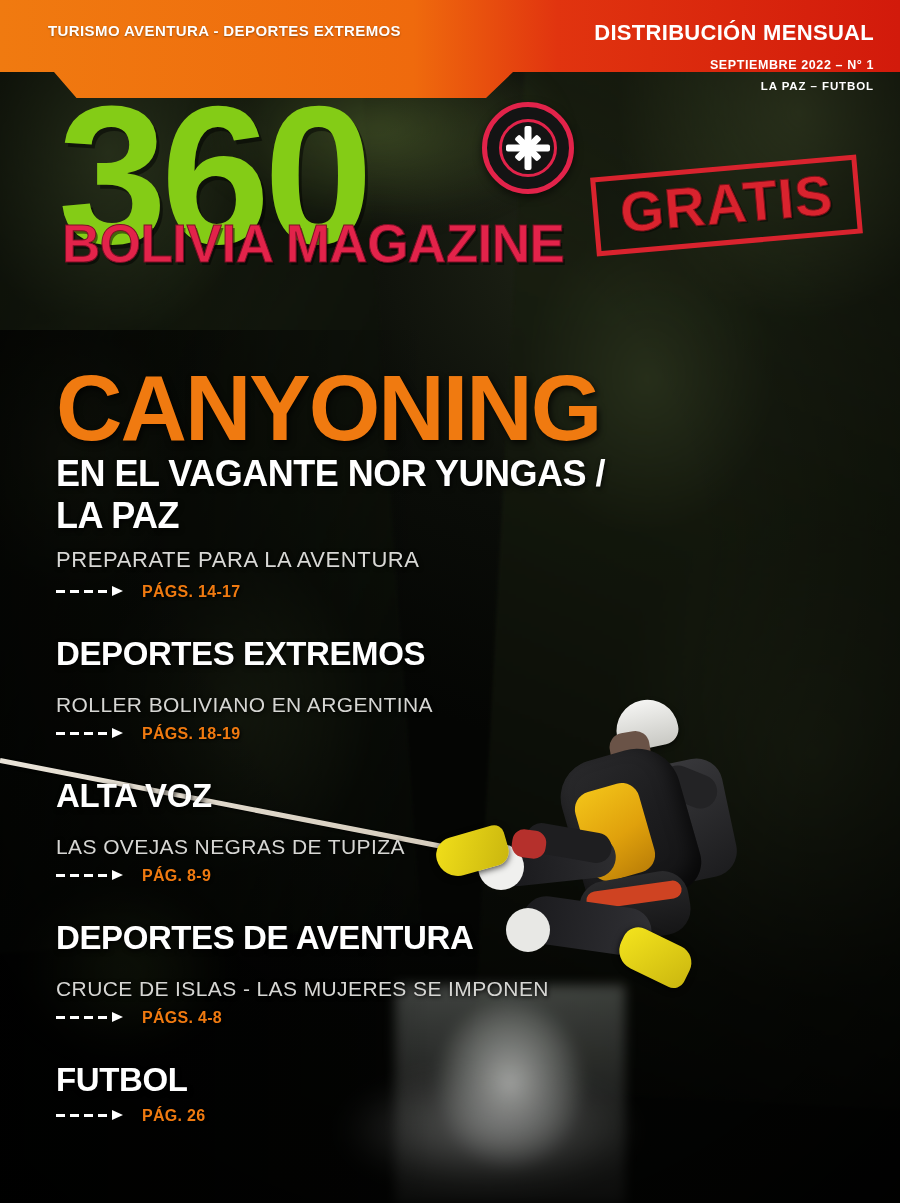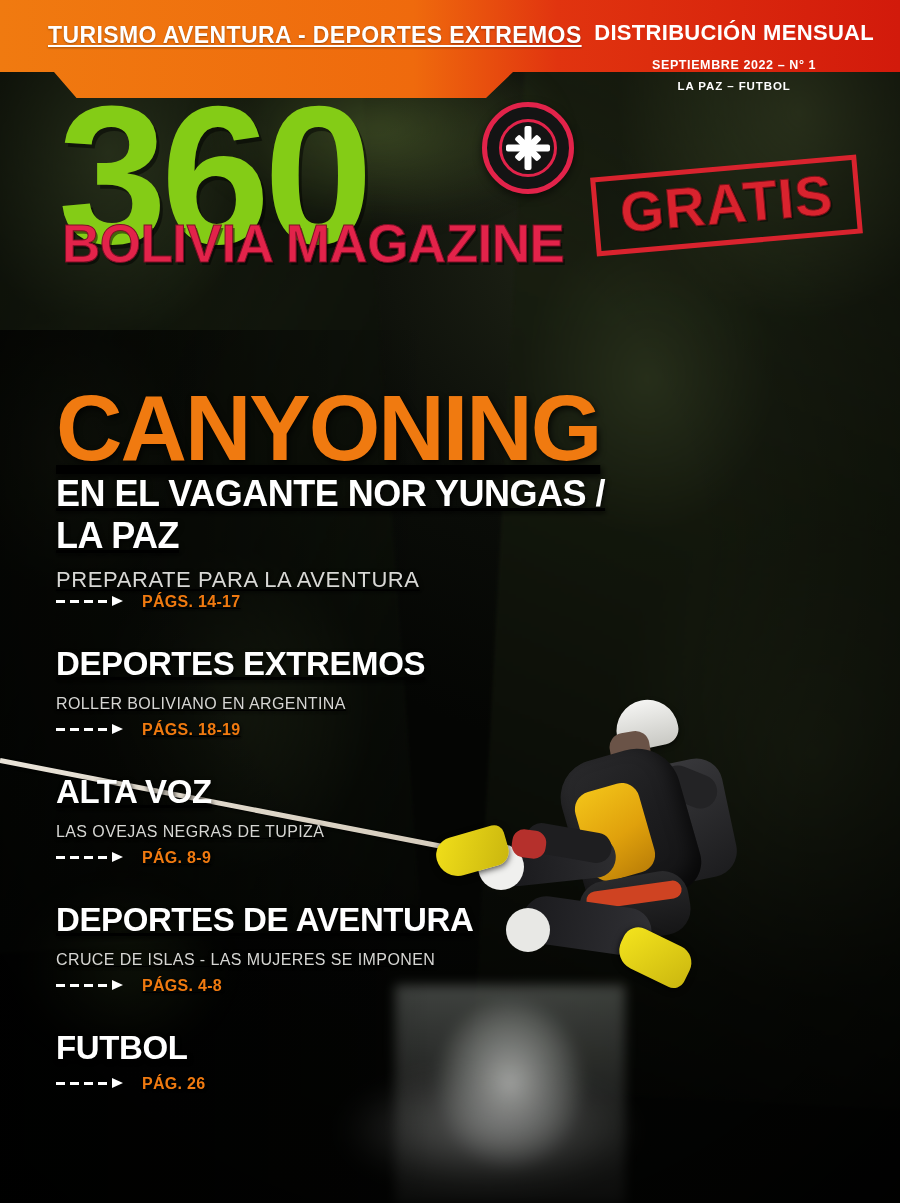--- a/index.html
+++ b/index.html
@@ -171,26 +171,25 @@
     background: linear-gradient(90deg, #f07a10 0%, #ef6a0d 46%, #e1340f 62%, #d21a0b 100%);
     z-index: 5;
   }
   .topbar::after {
     content: ""; position: absolute; left: 0; right: 0; bottom: -26px; height: 26px;
     background: linear-gradient(90deg, #f07a10 0%, #ef6a0d 46%, #e1340f 62%, #d21a0b 100%);
     clip-path: polygon(0 0, 6% 0, 8.5% 100%, 54% 100%, 57% 0, 100% 0, 100% 0, 0 0);
   }
   .topbar-left {
     position: absolute; left: 48px; top: 22px;
-    color: #fff; font-weight: bold; font-size: 23px; letter-spacing: 0.4px;
+    color: #fff; font-weight: bold; font-size: 15px; letter-spacing: 0.4px;
     text-shadow: 0 1px 2px rgba(0,0,0,0.35);
-    text-decoration: underline;
   }
   .topbar-right {
-    position: absolute; right: 26px; top: 20px; text-align: center; color: #fff;
+    position: absolute; right: 26px; top: 20px; text-align: right; color: #fff;
   }
   .topbar-right .t1 { font-weight: bold; font-size: 22px; letter-spacing: 0.3px; }
   .topbar-right .t2 { font-size: 12.5px; font-weight: bold; letter-spacing: 0.6px; margin-top: 12px; }
   .topbar-right .t3 { font-size: 11.5px; font-weight: bold; letter-spacing: 0.9px; margin-top: 8px; }
 
   
   .masthead { position: absolute; left: 58px; top: 96px; z-index: 6; }
   .mast-360 {
     font-family: "Liberation Sans", sans-serif;
     font-weight: bold; font-size: 196px; line-height: 0.82;
@@ -235,34 +234,34 @@
     background: rgba(0,0,0,0.12);
   }
   .gratis span {
     font-weight: bold; font-size: 56px; letter-spacing: 1px;
     color: #d9232e; -webkit-text-stroke: 1px #7d1119;
     text-shadow: 2px 2px 0 rgba(0,0,0,0.4);
     display: block; line-height: 0.95;
   }
 
   
-  .content { position: absolute; left: 56px; top: 388px; z-index: 6; width: 560px; text-decoration: underline; }
+  .content { position: absolute; left: 56px; top: 368px; z-index: 6; width: 560px; }
   .lead-title {
     font-weight: bold; font-size: 92px; line-height: 0.88; letter-spacing: -2px;
     color: #f07a10; text-shadow: 2px 3px 6px rgba(0,0,0,0.75);
   }
   .lead-sub {
     margin-top: 4px; font-weight: bold; font-size: 36px; letter-spacing: -0.5px;
     color: #fff; text-shadow: 1px 2px 5px rgba(0,0,0,0.8);
   }
   .lead-kicker {
     margin-top: 10px; font-size: 22px; letter-spacing: 0.6px;
     color: #d8d8d5; text-shadow: 1px 1px 4px rgba(0,0,0,0.85);
   }
-  .pages-row { display: flex; align-items: center; }
+  .pages-row { display: flex; align-items: center; margin-top: 10px; }
   .dashes { width: 76px; height: 11px; position: relative; margin-right: 10px; }
   .dashes .d {
     position: absolute; top: 4px; width: 9px; height: 3px; background: #fff;
   }
   .dashes .d:nth-child(1){ left: 0; }
   .dashes .d:nth-child(2){ left: 14px; }
   .dashes .d:nth-child(3){ left: 28px; }
   .dashes .d:nth-child(4){ left: 42px; }
   .dashes .arrow {
     position: absolute; left: 56px; top: 0; width: 0; height: 0;
@@ -273,21 +272,21 @@
     color: #f07a10; font-weight: bold; font-size: 16px; letter-spacing: 0.3px;
     text-shadow: 1px 1px 3px rgba(0,0,0,0.9);
   }
 
   .item { margin-top: 34px; }
   .item h3 {
     font-weight: bold; font-size: 33px; letter-spacing: -0.4px; color: #fff;
     text-shadow: 1px 2px 5px rgba(0,0,0,0.85);
   }
   .item p {
-    margin-top: 12px; font-size: 16px; letter-spacing: 0.4px; color: #d6d6d3;
+    margin-top: 20px; font-size: 21px; letter-spacing: 0.4px; color: #d6d6d3;
     text-shadow: 1px 1px 4px rgba(0,0,0,0.9);
   }
   .item .pages-row { margin-top: 8px; }
 </style>
 </head>
 <body>
 
 <div class="cover">
 
   <div class="photo">

